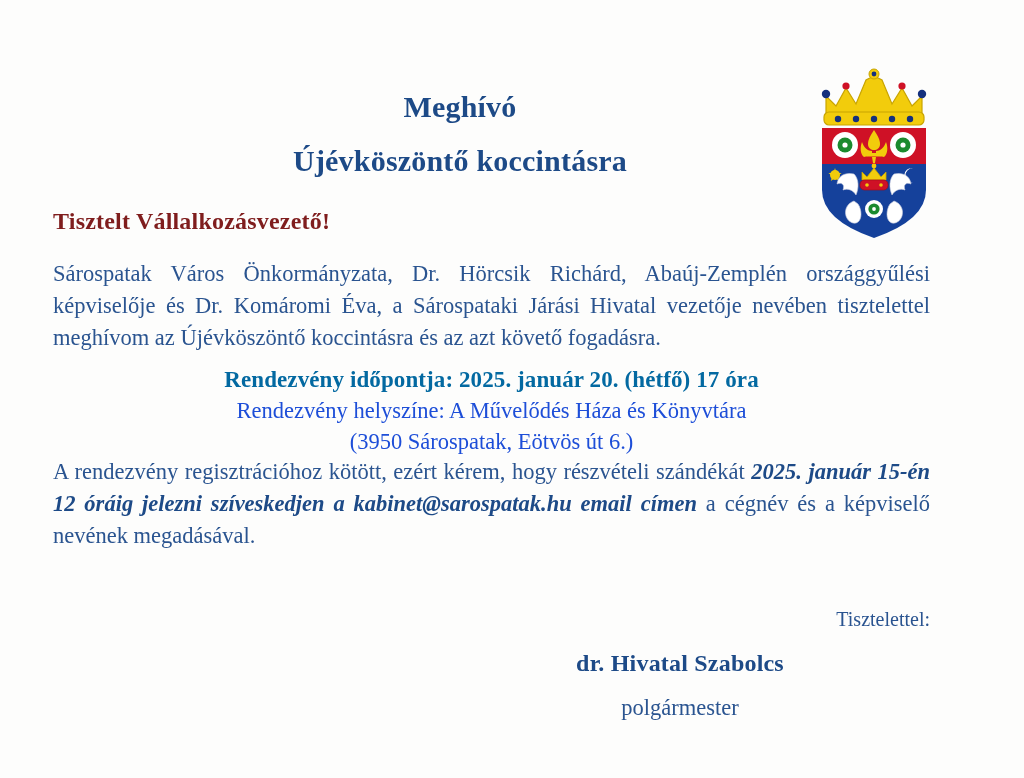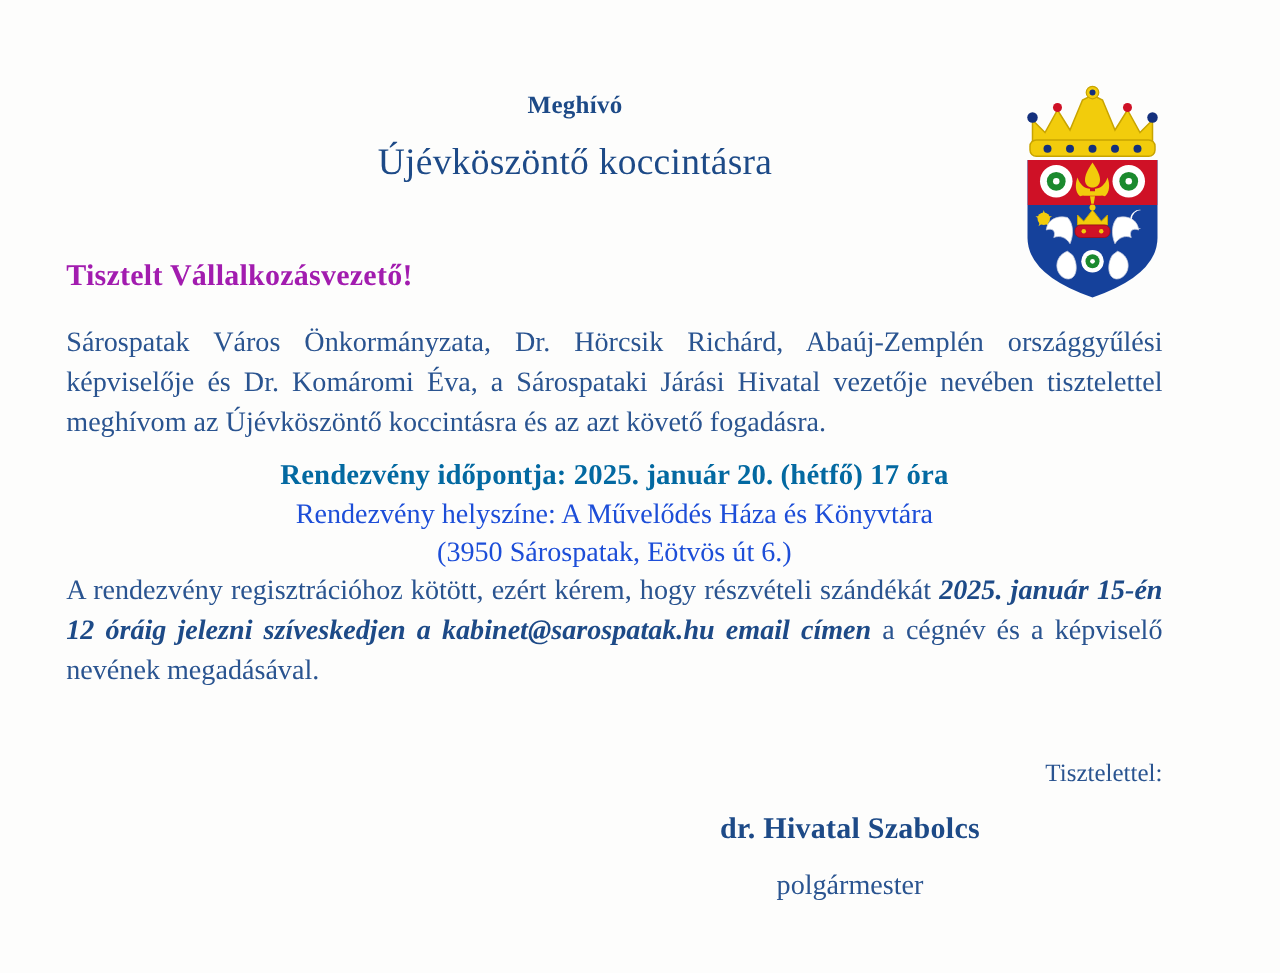--- a/index.html
+++ b/index.html
@@ -36,44 +36,44 @@
 
   
   .title-block {
     position: absolute;
     top: 72px;
     left: 120px;
     width: 680px;
     text-align: center;
   }
   .title-main {
-    font-size: 20px;
+    font-size: 30px;
     font-weight: bold;
     color: #1d4a87;
     letter-spacing: 0.2px;
     line-height: 1.25;
-    margin: 0;
+    margin: 16px;
   }
   .title-sub {
     font-size: 30px;
-    font-weight: normal;
+    font-weight: bold;
     color: #1d4a87;
     letter-spacing: 0.2px;
     line-height: 1.25;
     margin: 14px 0 0 0;
   }
 
   
   .salutation {
     position: absolute;
     top: 208px;
     left: 53px;
     font-size: 24px;
     font-weight: bold;
-    color: #a21caf;
+    color: #7f1d1d;
     letter-spacing: 0.2px;
   }
 
   .para {
     position: absolute;
     left: 53px;
     width: 877px;
     font-size: 22.5px;
     line-height: 1.42;
     text-align: justify;

